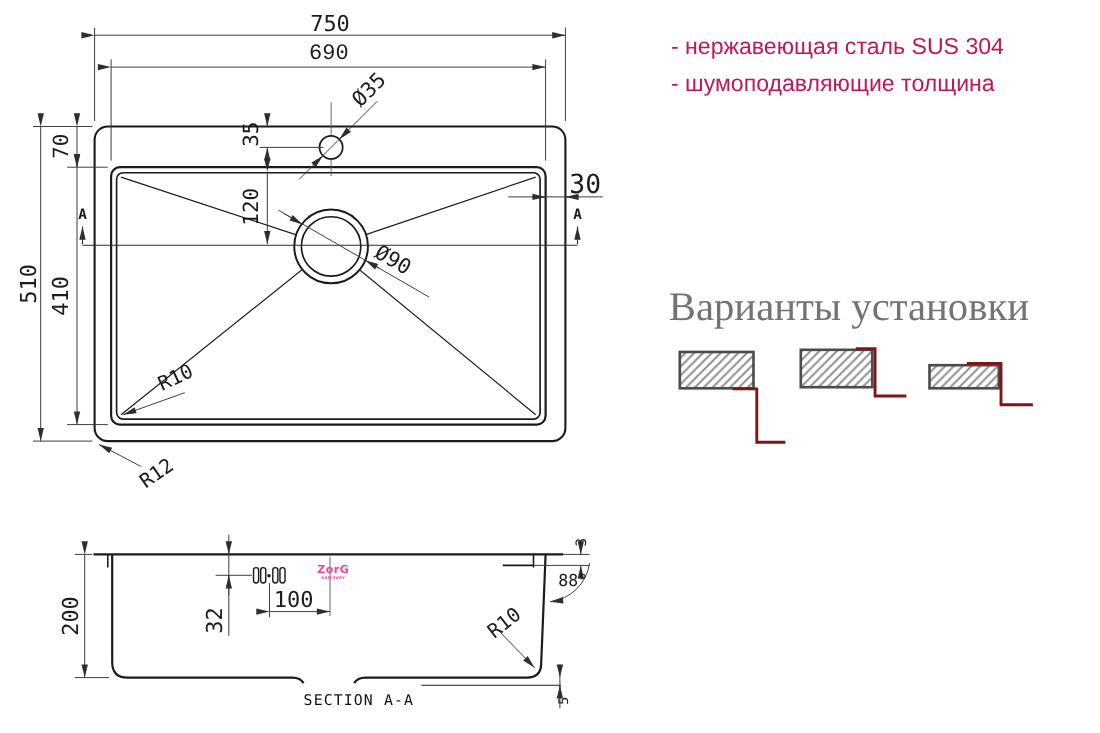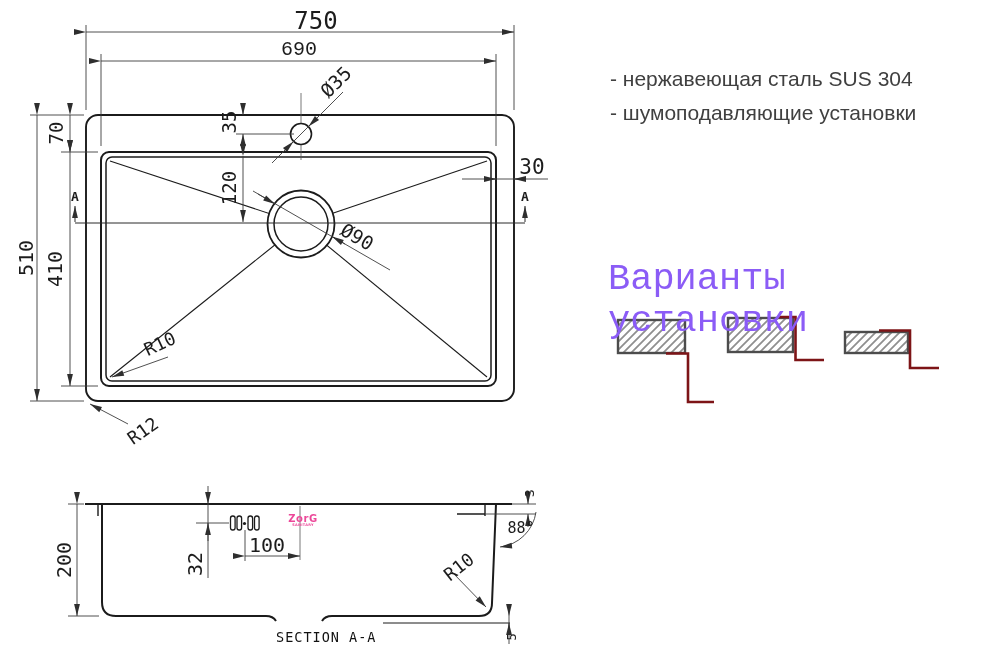--- a/index.html
+++ b/index.html
@@ -3,24 +3,24 @@
 <meta charset="utf-8">
 <style>
   html,body{margin:0;padding:0;background:#ffffff;}
   .stage{position:relative;width:1000px;height:666px;background:#ffffff;overflow:hidden;
          font-family:"DejaVu Sans Mono",monospace;}
   svg.drawing{position:absolute;left:0;top:0;}
   .lbl{position:absolute;color:#1c1c1c;white-space:nowrap;
        font-family:"DejaVu Sans Mono",monospace;
        transform:translate(-50%,-50%);line-height:1;}
   .feature-list{position:absolute;left:610px;top:26px;
-       font-family:"Liberation Sans",sans-serif;font-size:21px;color:#404040;margin-top:36px;}
+       font-family:"Liberation Sans",sans-serif;font-size:21px;color:#be185d;}
   .feature-list .feature-item{height:34px;line-height:34px;}
   .install-title{position:absolute;left:608px;top:258px;
-       font-family:Liberation Mono, monospace;font-size:37px;color:#8b5cf6;}
+       font-family:Liberation Serif, serif;font-size:37px;color:#737373;}
   .section-title{position:absolute;left:276px;top:629px;
        font-family:"DejaVu Sans Mono",monospace;font-size:13.5px;color:#111;
        letter-spacing:1px;font-weight:500;}
   .logo{position:absolute;left:288px;top:514px;width:30px;text-align:center;color:#ec4899;}
   .logo .logo-main{font-family:"DejaVu Sans",sans-serif;font-weight:bold;font-size:10px;
        line-height:9px;letter-spacing:.5px;}
   .logo .logo-sub{font-family:"DejaVu Sans",sans-serif;font-weight:bold;font-size:3.5px;
        line-height:4px;letter-spacing:.3px;}
 </style>
 </head>
@@ -144,28 +144,28 @@
   <g>
     <rect x="618" y="320" width="67" height="33" fill="url(#hatch)" stroke="#4c4c4c" stroke-width="2.4"></rect>
     <rect x="728" y="318" width="65" height="34" fill="url(#hatch)" stroke="#4c4c4c" stroke-width="2.4"></rect>
     <rect x="845" y="332" width="63" height="21" fill="url(#hatch)" stroke="#4c4c4c" stroke-width="2.4"></rect>
     <polyline points="666,353.5 688,353.5 688,402 714,402" fill="none" stroke-width="2.6" stroke="#7d1417"></polyline>
     <polyline points="778,317 795.5,317 795.5,360 824,360" fill="none" stroke-width="2.6" stroke="#7d1417"></polyline>
     <polyline points="879,330.5 910,330.5 910,368 939,368" fill="none" stroke-width="2.6" stroke="#7d1417"></polyline>
   </g>
 </svg>
 
-  <div class="lbl" style="left:300px;top:21px;font-size:24px;margin-left:16px;">750</div>
+  <div class="lbl" style="left:300px;top:21px;font-size:20px;">750</div>
   <div class="lbl" style="left:299px;top:50px;font-size:20px;font-family:Liberation Mono, monospace;">690</div>
   <div class="lbl" style="left:26px;top:258px;font-size:20px;transform:translate(-50%,-50%) rotate(-90deg);">510</div>
   <div class="lbl" style="left:55px;top:269px;font-size:20px;transform:translate(-50%,-50%) rotate(-90deg);">410</div>
   <div class="lbl" style="left:56px;top:133px;font-size:19px;transform:translate(-50%,-50%) rotate(-90deg);">70</div>
   <div class="lbl" style="left:229px;top:122px;font-size:19px;transform:translate(-50%,-50%) rotate(-90deg);">35</div>
   <div class="lbl" style="left:229px;top:188px;font-size:19px;transform:translate(-50%,-50%) rotate(-90deg);">120</div>
-  <div class="lbl" style="left:532px;top:167px;font-size:21px;">30</div>
+  <div class="lbl" style="left:532px;top:167px;font-size:24px;">30</div>
   <div class="lbl" style="left:336px;top:82px;font-size:19px;transform:translate(-50%,-50%) rotate(-45deg);">Ø35</div>
   <div class="lbl" style="left:357px;top:237px;font-size:19px;transform:translate(-50%,-50%) rotate(30deg);">Ø90</div>
   <div class="lbl" style="left:160px;top:344px;font-size:18px;transform:translate(-50%,-50%) rotate(-25deg);">R10</div>
   <div class="lbl" style="left:143px;top:431px;font-size:18px;transform:translate(-50%,-50%) rotate(-35deg);">R12</div>
   <div class="lbl" style="left:75px;top:196px;font-size:13px;font-weight:bold;">A</div>
   <div class="lbl" style="left:525px;top:196px;font-size:13px;font-weight:bold;">A</div>
 
   <div class="lbl" style="left:64px;top:560px;font-size:20px;transform:translate(-50%,-50%) rotate(-90deg);">200</div>
   <div class="lbl" style="left:195px;top:564px;font-size:20px;transform:translate(-50%,-50%) rotate(-90deg);">32</div>
   <div class="lbl" style="left:267px;top:545px;font-size:20px;">100</div>
@@ -175,18 +175,18 @@
   <div class="lbl" style="left:512px;top:637px;font-size:12px;transform:translate(-50%,-50%) rotate(-90deg);">5</div>
   <div class="section-title">SECTION A-A</div>
 
   <div class="logo">
     <div class="logo-main">ZorG</div>
     <div class="logo-sub">SANITARY</div>
   </div>
 
   <div class="feature-list">
     <div class="feature-item">- нержавеющая сталь SUS 304</div>
-    <div class="feature-item">- шумоподавляющие установки</div>
+    <div class="feature-item">- шумоподавляющие толщина</div>
   </div>
 
   <div class="install-title">Варианты установки</div>
 
 </div>
 
 </body></html>

